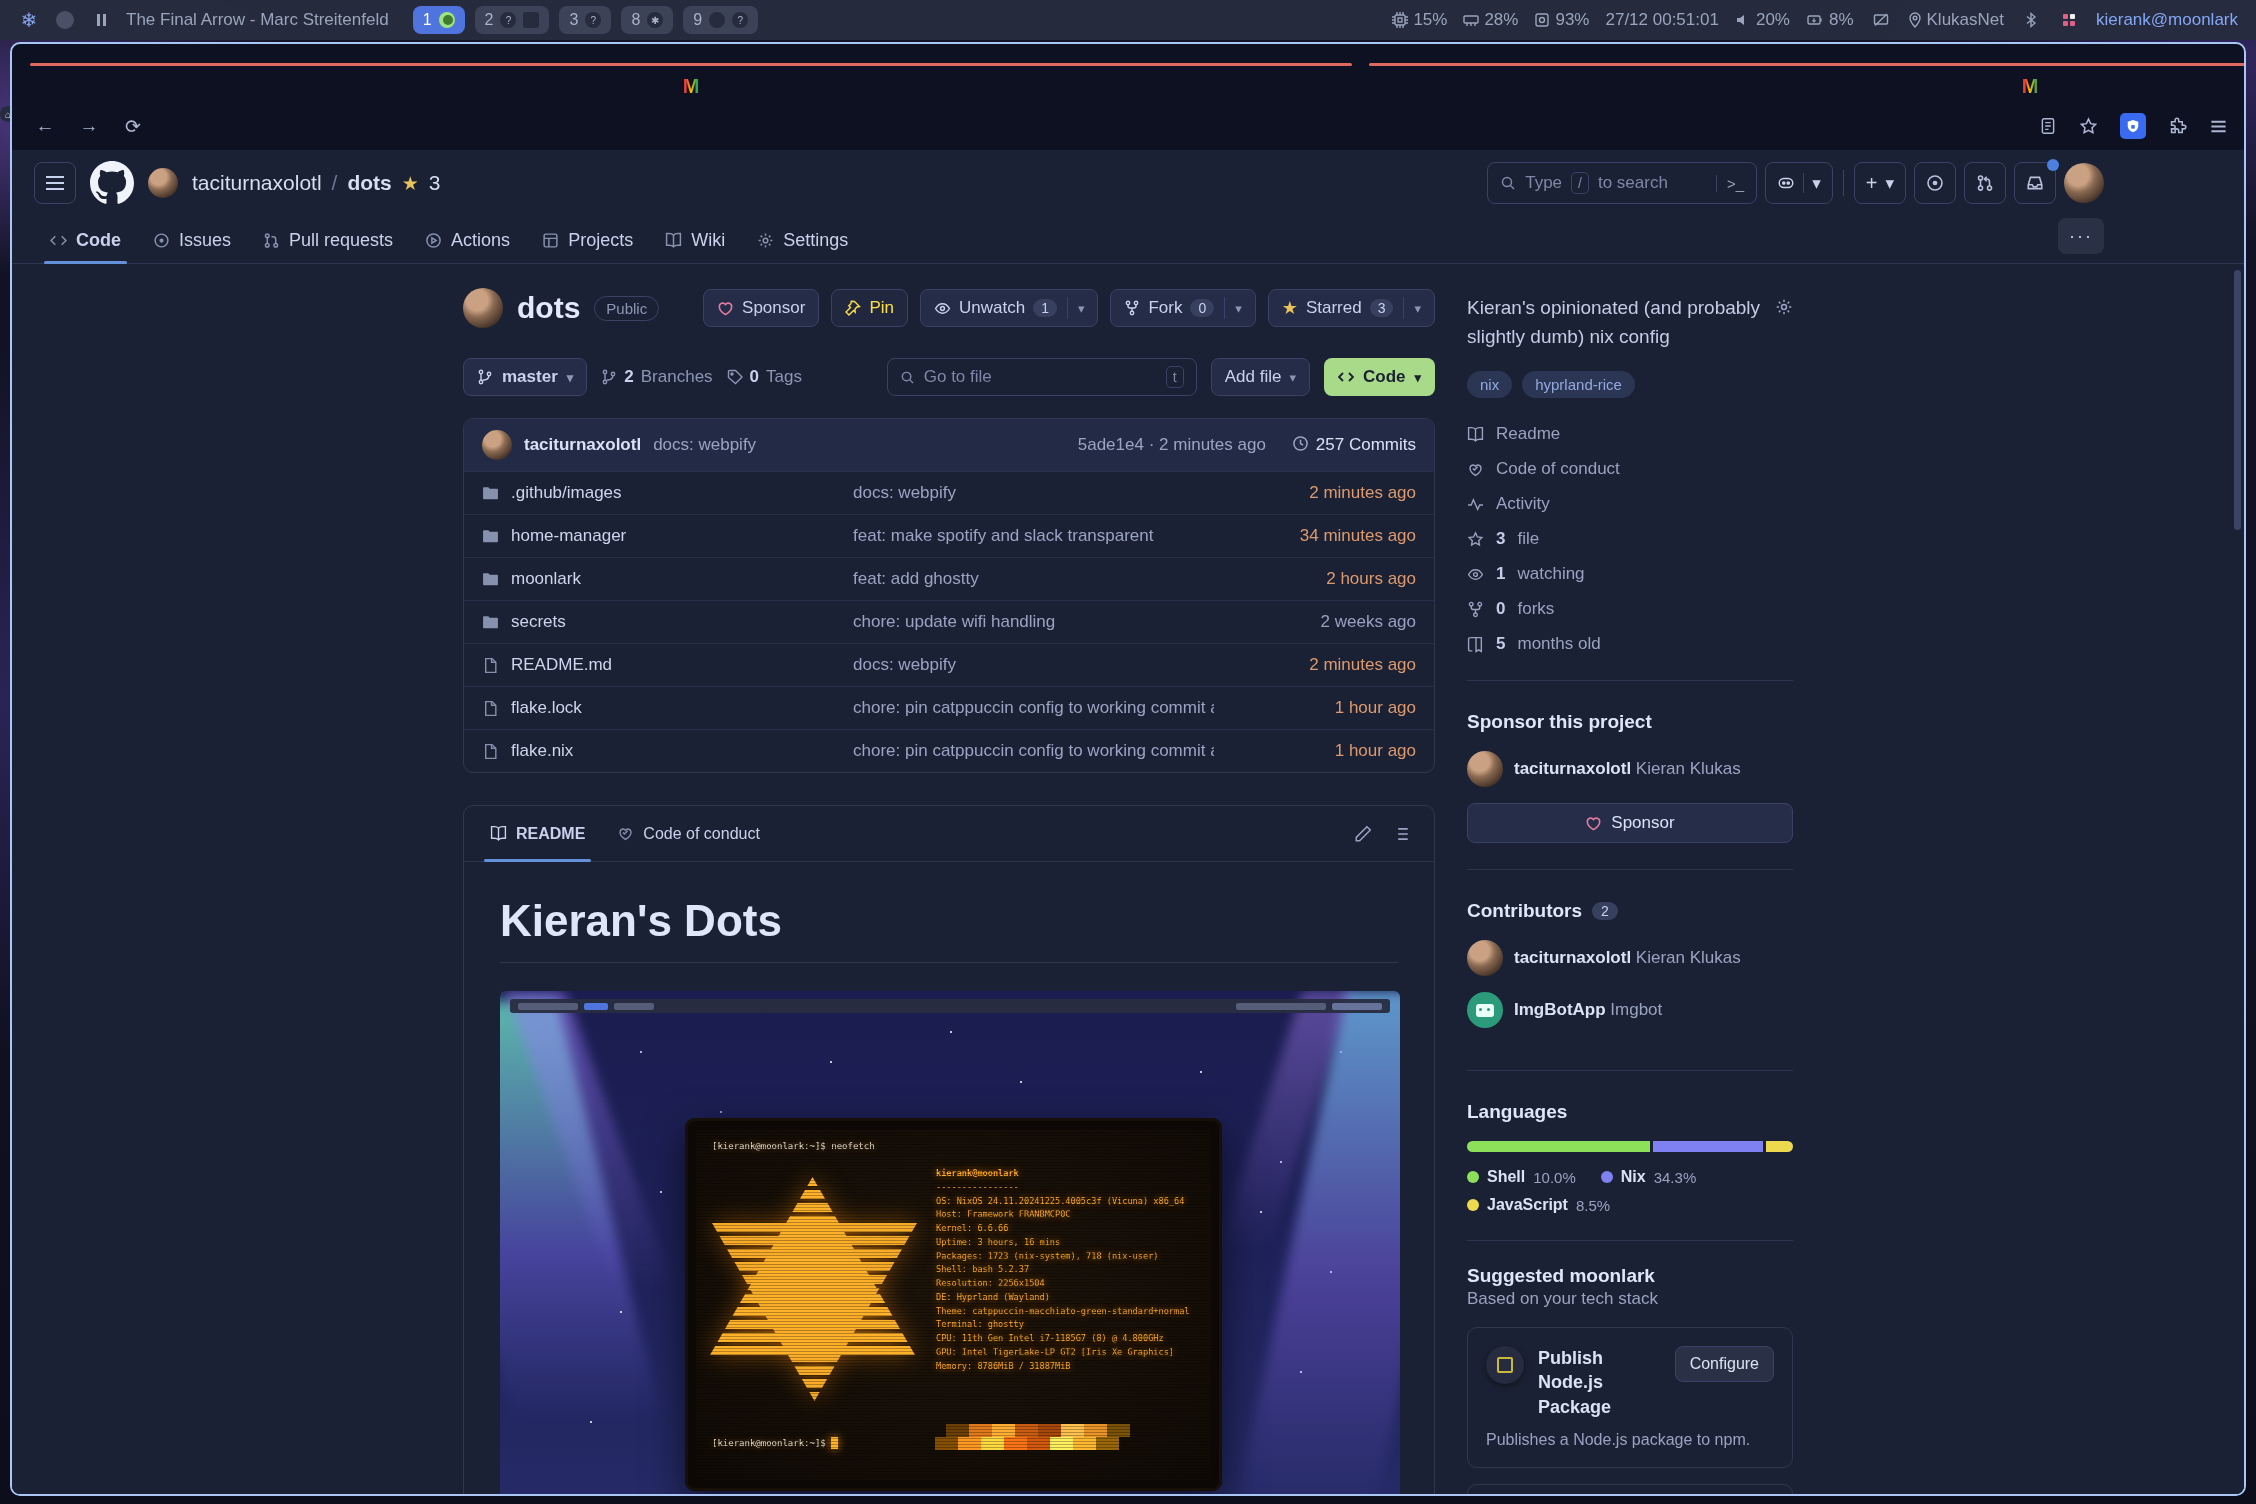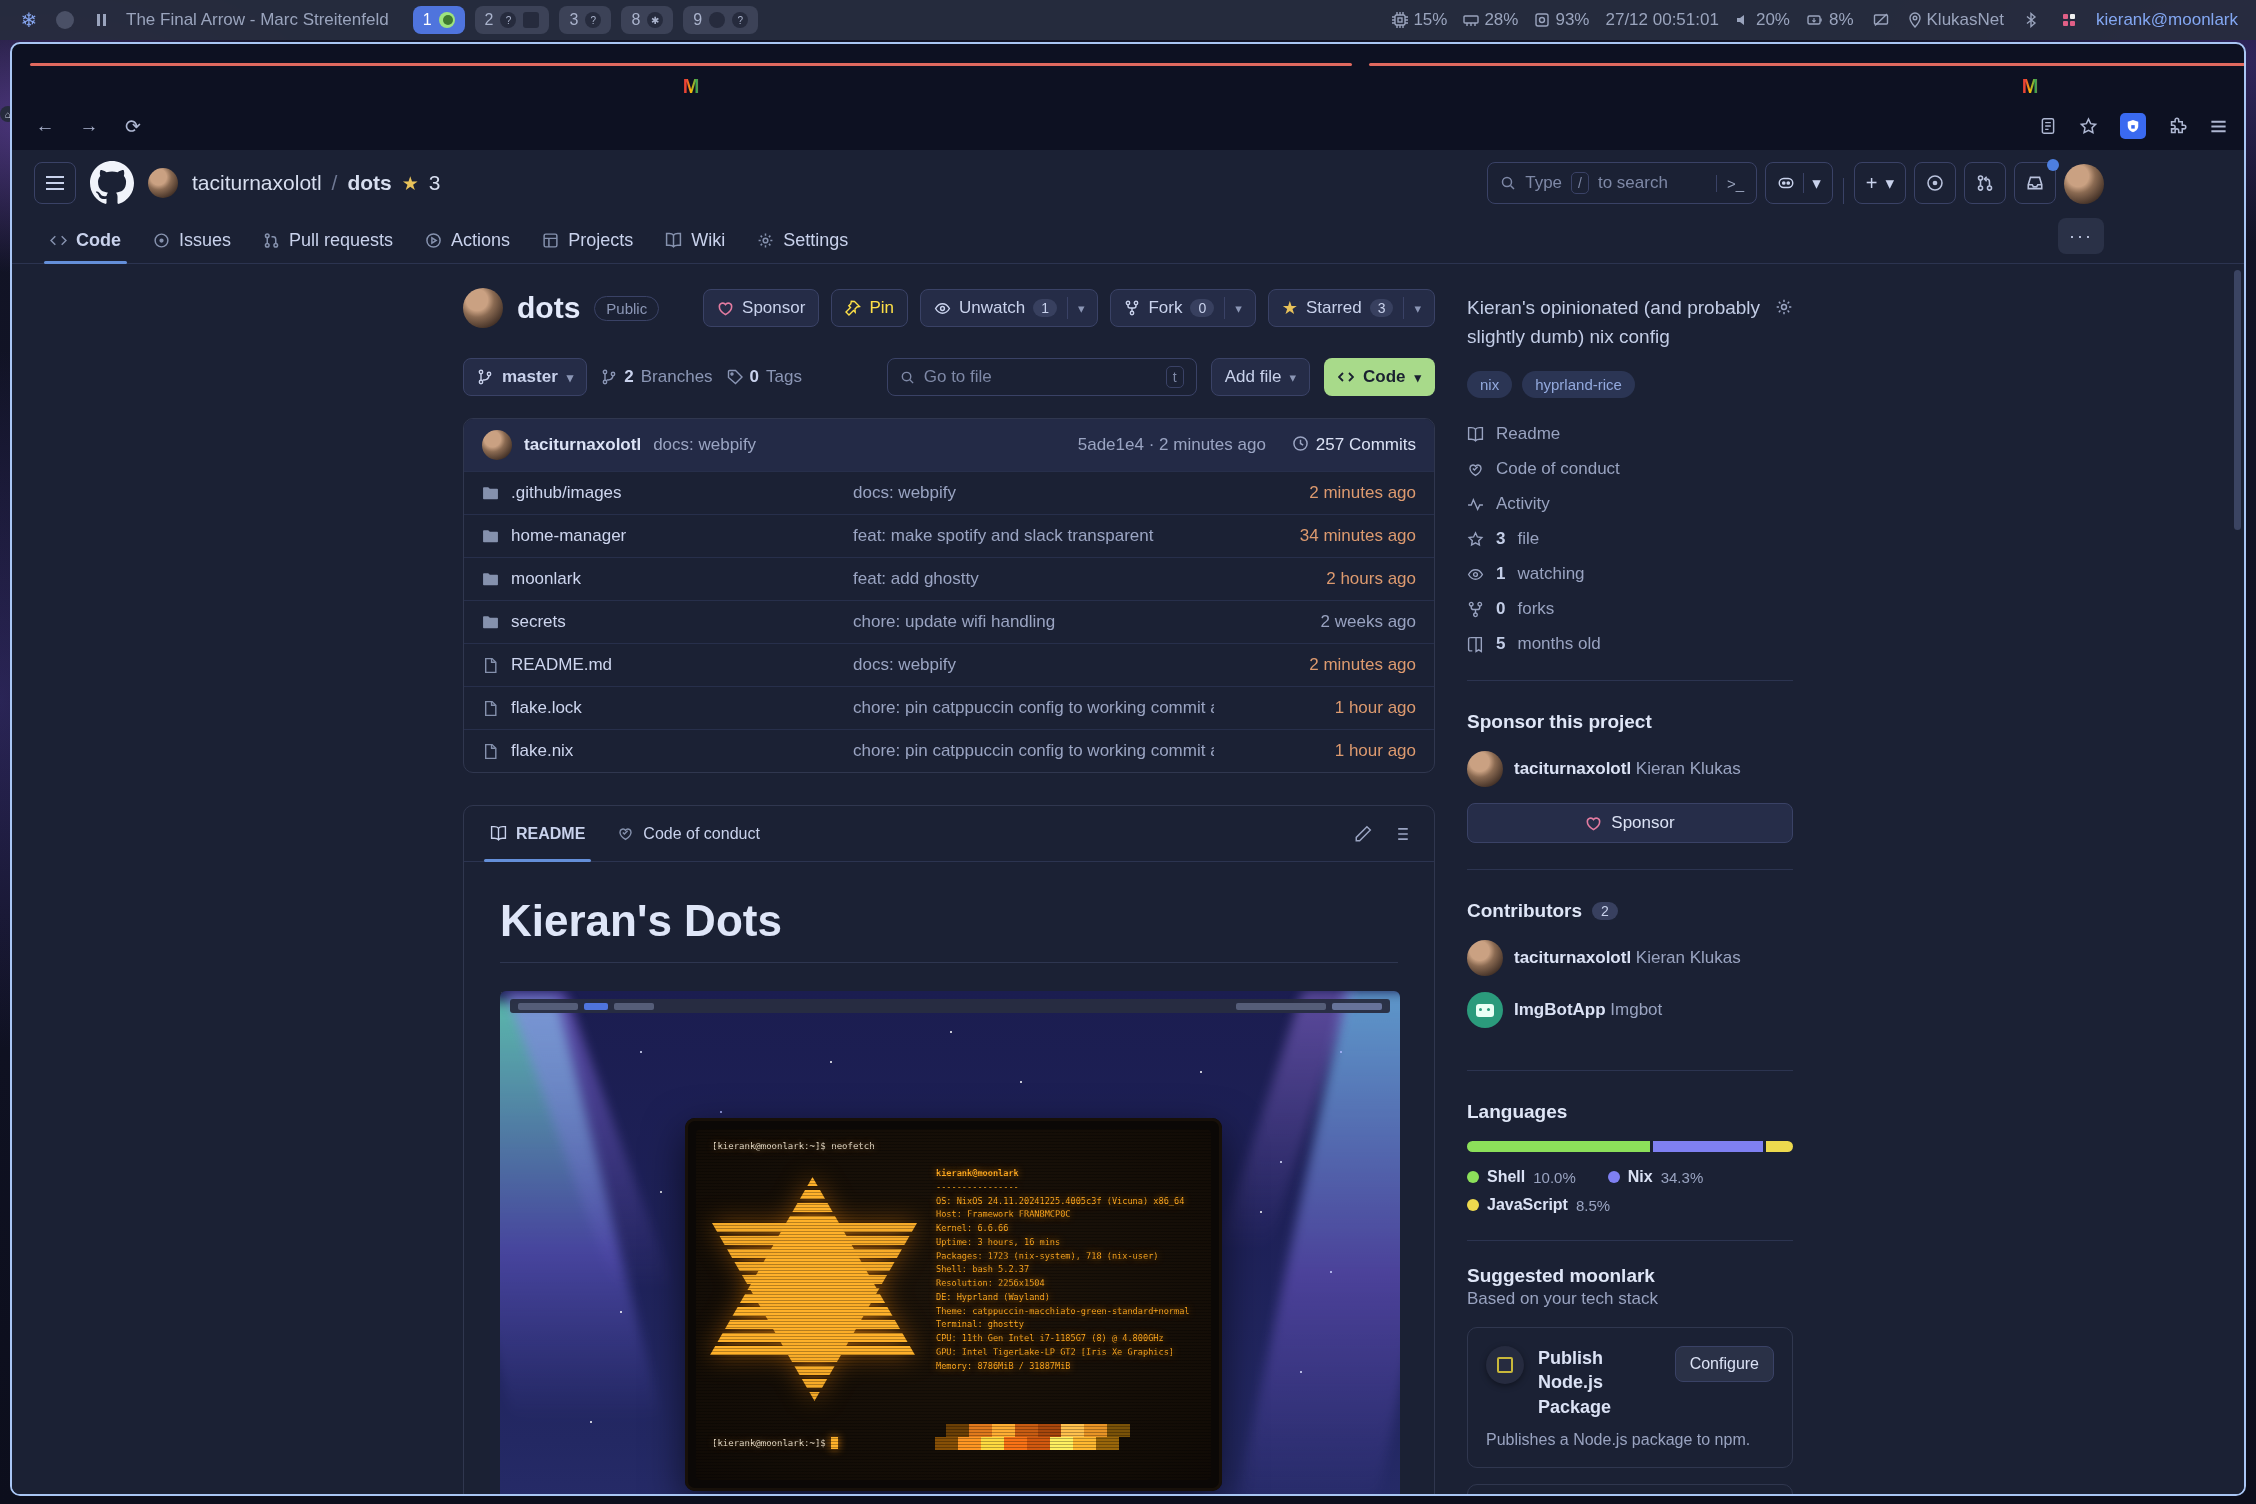--- a/index.html
+++ b/index.html
@@ -62,21 +62,21 @@
   .gh-header{height:66px;display:flex;align-items:center;gap:14px;padding:0 140px 0 22px;}
   .btn-sq{width:42px;height:42px;border:1px solid #3a4266;border-radius:8px;display:flex;flex-direction:column;
           justify-content:center;gap:4px;align-items:center;}
   .btn-sq i{width:18px;height:2px;background:#c9d2ec;display:block;}
   .ghlogo{width:44px;height:44px;color:#f0f3fa;} .ghlogo svg{width:44px;height:44px;}
   .avatar{border-radius:50%;background:radial-gradient(circle at 35% 30%, #caa182 0 28%, #8a6a52 45%, #433127 78%, #2a211c 100%);flex:0 0 auto;}
   .av24{width:30px;height:30px;} .av40{width:40px;height:40px;}
   .crumb{font-size:21px;color:#d7deef;display:flex;align-items:center;gap:10px;}
   .crumb .sep{color:#6f7994;} .crumb b{font-weight:700;}
   .crumb .star{color:#e8c25a;font-size:19px;}
-  .hd-right{margin-left:auto;display:flex;align-items:flex-end;gap:8px;}
+  .hd-right{margin-left:auto;display:flex;align-items:center;gap:8px;}
   .ghsearch{width:270px;height:42px;border:1px solid #3a4266;border-radius:8px;display:flex;align-items:center;
             gap:9px;padding:0 12px;color:#7e88a6;font-size:17px;}
   .keycap{border:1px solid #3a4266;border-radius:5px;padding:0 6px;font-size:14px;line-height:20px;}
   .ghsearch .term{margin-left:auto;border-left:1px solid #3a4266;padding-left:10px;color:#9aa4bd;font-size:15px;}
   .pillbtn{height:42px;border:1px solid #3a4266;border-radius:8px;display:flex;align-items:center;gap:8px;
            padding:0 11px;color:#c9d2ec;font-size:17px;}
   .pillbtn .divv{width:1px;height:20px;background:#3a4266;}
   .hd-div{width:1px;height:26px;background:#3a4266;margin:0 2px;}
   .iconbtn{width:42px;height:42px;border:1px solid #3a4266;border-radius:8px;display:flex;align-items:center;
            justify-content:center;color:#b9c2dc;position:relative;}
@@ -203,21 +203,21 @@
   .sec-h .cnt{background:#38405f;border-radius:999px;font-size:14px;padding:1px 9px;font-weight:400;color:#c9d2ec;}
   .person{display:flex;align-items:center;gap:11px;font-size:17px;margin-bottom:16px;}
   .person b{color:#dbe2f5;} .person span{color:#99a3c0;}
   .sponsor-btn{width:100%;height:40px;border:1px solid #3a4266;background:#262d49;border-radius:8px;
                display:flex;align-items:center;justify-content:center;gap:9px;font-size:17px;color:#dbe2f5;}
   .imgbot{width:36px;height:36px;border-radius:50%;background:#2b9b7c;display:flex;align-items:center;justify-content:center;flex:0 0 auto;}
   .imgbot i{width:18px;height:13px;border-radius:3px;background:#eafff5;display:block;position:relative;}
   .imgbot i:before{content:"";position:absolute;left:3px;top:4px;width:3px;height:3px;background:#2b9b7c;border-radius:50%;box-shadow:8px 0 #2b9b7c;}
   .langbar{display:flex;height:11px;border-radius:6px;overflow:hidden;gap:3px;margin-bottom:16px;}
   .langbar i{display:block;height:100%;}
-  .langlist{display:flex;flex-wrap:wrap;gap:10px 32px;}
+  .langlist{display:flex;flex-wrap:wrap;gap:10px 25px;}
   .lang{display:flex;align-items:center;gap:8px;font-size:16px;}
   .lang .dotc{width:12px;height:12px;border-radius:50%;}
   .lang b{color:#dbe2f5;} .lang span{color:#99a3c0;font-size:15px;}
   .wf-sub{color:#99a3c0;font-size:17px;margin:-8px 0 18px;}
   .wf-card{border:1px solid #30374f;border-radius:10px;padding:18px;margin-bottom:16px;}
   .wf-top{display:flex;align-items:flex-start;gap:14px;}
   .wf-icon{width:38px;height:38px;border-radius:50%;background:#262b3f;box-shadow:0 2px 6px rgba(0,0,0,.4);
            display:flex;align-items:center;justify-content:center;flex:0 0 auto;}
   .wf-icon .npm{width:16px;height:16px;border:2px solid #c9b83a;border-radius:2px;}
   .wf-title{font-size:18px;font-weight:700;color:#dbe2f5;line-height:1.35;flex:1;}

